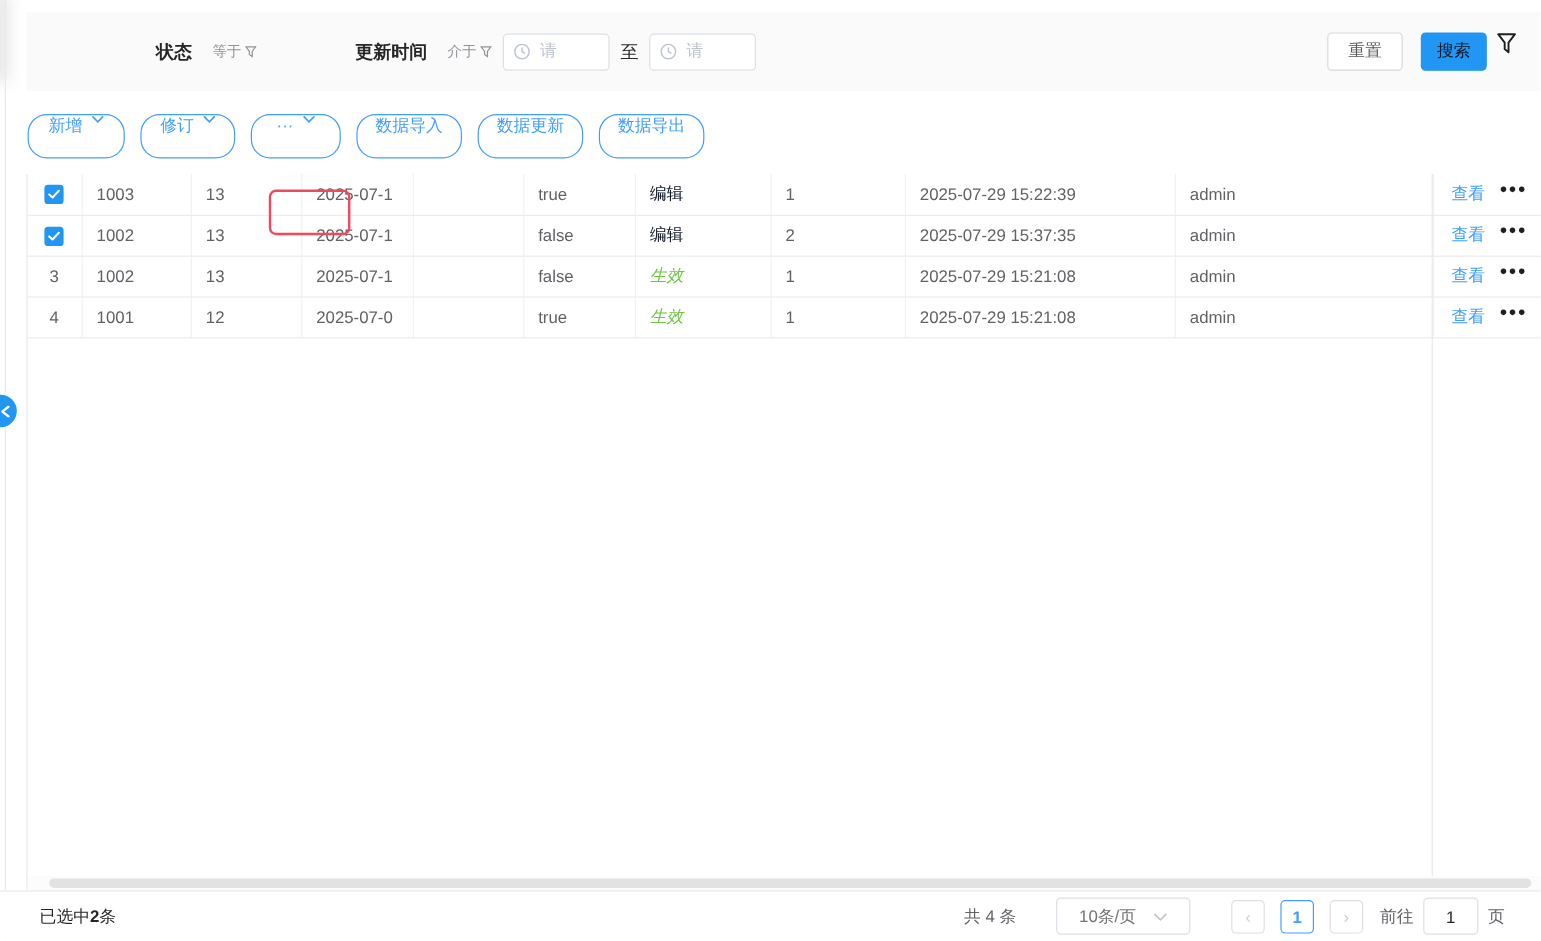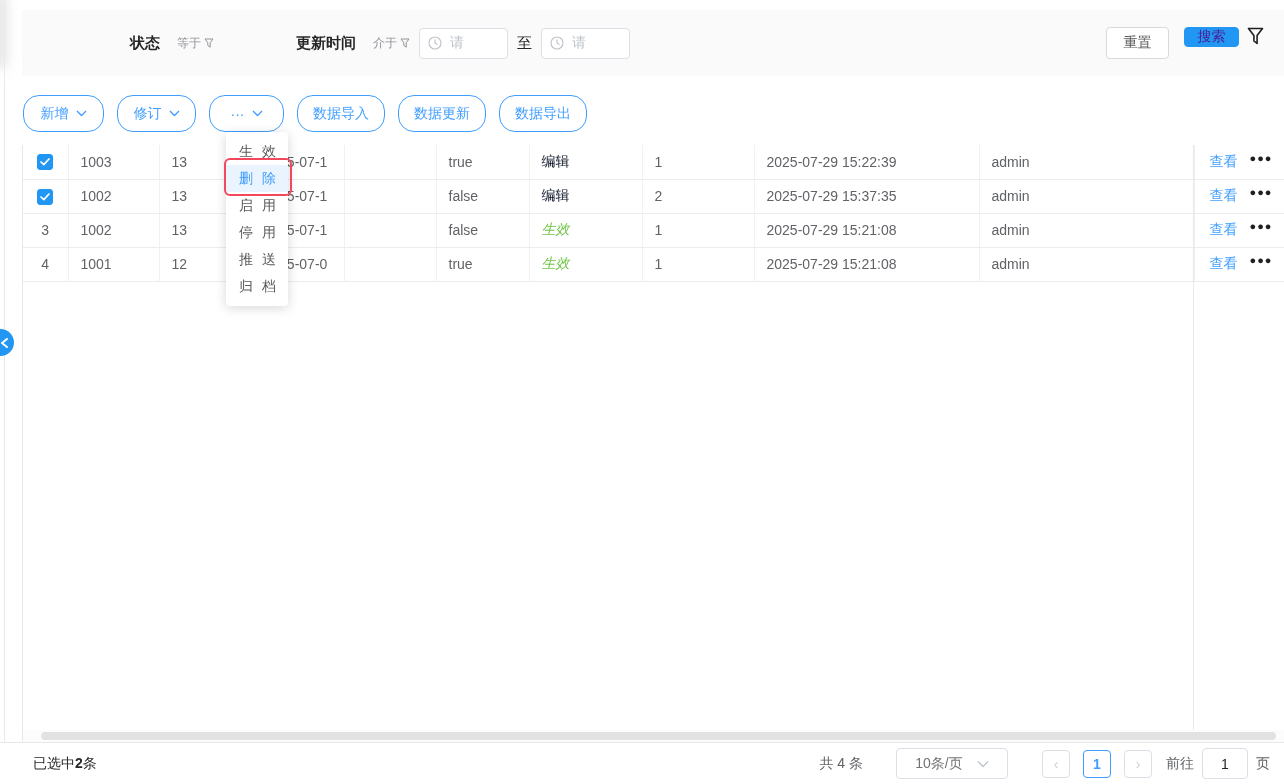--- a/index.html
+++ b/index.html
@@ -21,27 +21,27 @@
   .f-op { font-size:12px; color:#909399; display:flex; align-items:center; gap:3px; white-space:nowrap; }
   .sel { background:#fff; border:1px solid #dcdfe6; border-radius:4px; height:31px; display:flex;
     align-items:center; font-size:14px; color:#bfc4cc; }
   .f-select { width:208px; margin-left:10px; padding:0 10px 0 12px; justify-content:space-between; }
   .time-input { width:89px; background:#fff; border:1px solid #dcdfe6; border-radius:4px; height:31px;
     display:flex; align-items:center; gap:8px; padding:0 8px; font-size:14px; color:#bfc4cc; }
   .f-to { font-size:15px; color:#262626; margin:0 9px; }
   .f-actions { margin-left:auto; display:flex; margin-right:20px; }
   .btn { border-radius:4px; font-size:14px; display:flex; align-items:center; justify-content:center; cursor:pointer; }
   .btn-reset { width:63px; height:32px; background:#fff; border:1px solid #d9d9d9; color:#595959; }
-  .btn-search { width:55px; height:20px; background:#2196f3; border:1px solid #2196f3; color:#4c1d95; margin-left:15px; }
+  .btn-search { width:55px; height:32px; background:#2196f3; border:1px solid #2196f3; color:#0f172a; margin-left:15px; }
   .funnel-big { margin-left:8px; display:flex; }
 
   
   .toolbar { position:absolute; left:23px; top:95px; display:flex; gap:13px; }
   .tb-btn { height:37px; background:#fff; border:1px solid #409eff; color:#409eff; border-radius:16px;
-    font-size:14px; display:flex; align-items:center; justify-content:center; gap:7px; cursor:pointer; }
+    font-size:14px; display:flex; align-items:flex-start; justify-content:center; gap:7px; cursor:pointer; }
   .w81{width:81px} .w79{width:79px} .w75{width:75px} .w88{width:88px}
 
   
   .table-wrap { position:absolute; left:22px; right:0; top:145px; bottom:42px; background:#fff;
     border-left:1px solid #e8e8e8; }
   table { border-collapse:collapse; table-layout:fixed; width:1262px; }
   th { height:63px; background:#fafafa; font-size:15px; font-weight:700; color:#555b63; text-align:center;
     border-bottom:1px solid #e8e8e8; border-right:1px solid #ececec; }
   td { height:34px; font-size:14px; color:#606266; text-align:left; padding:0 0 0 12px;
     border-bottom:1px solid #ececec; border-right:1px solid #f1f1f1; white-space:nowrap; overflow:hidden; background:#fff; }
@@ -65,21 +65,21 @@
   .dropdown { position:absolute; left:226px; top:132px; width:62px; background:#fff; border-radius:4px;
     box-shadow:0 2px 12px rgba(0,0,0,.16); padding:6px 0; z-index:10; }
   .dd-item { height:27px; display:flex; align-items:center; padding:0 13px; font-size:14px; color:#595959;
     word-spacing:5px; white-space:nowrap; cursor:pointer; }
   .dd-item.active { background:#e9f4ff; color:#3f9bfa; }
   .annotation-box { position:absolute; left:224px; top:158px; width:68px; height:38px;
     border:2px solid #f2485c; border-radius:6px; z-index:11; pointer-events:none; }
 
   
   .footer { position:absolute; left:0; right:0; bottom:0; height:42px; background:#fff;
-    border-top:1px solid #e8e8e8; display:flex; align-items:center; padding:0 14px 0 33px; font-size:14px; color:#262626; }
+    border-top:1px solid #e8e8e8; display:flex; align-items:center; padding:0 30px 0 33px; font-size:14px; color:#262626; }
   .sel-count b { font-weight:700; }
   .foot-right { margin-left:auto; display:flex; align-items:center; }
   .total { color:#606266; margin-right:33px; }
   .pagesize { width:112px; justify-content:center; gap:14px; color:#262626; padding:0 6px; }
   .pg-btn { width:28px; height:28px; border:1px solid #dcdfe6; border-radius:4px; background:#fff;
     display:flex; align-items:center; justify-content:center; color:#ccd0d6; font-size:14px; }
   .pg-cur { border-color:#409eff; color:#409eff; font-weight:600; }
   .pg-prev { margin-left:34px; } .pg-gap { margin-left:13px; }
   .goto-label { margin-left:14px; color:#606266; }
   .goto-input { width:46px; height:31px; border:1px solid #dcdfe6; border-radius:4px; text-align:center;
@@ -270,28 +270,20 @@
       </tr>
     </tbody>
       </table>
 
     <div class="fixed-line"></div>
     <div class="hscroll-track">
       <div class="hscroll-thumb"></div>
     </div>
   </div>
 
-  <div class="dropdown">
-    <div class="dd-item">生 效</div>
-    <div class="dd-item active">删 除</div>
-    <div class="dd-item">启 用</div>
-    <div class="dd-item">停 用</div>
-    <div class="dd-item">推 送</div>
-    <div class="dd-item">归 档</div>
-  </div>
   <div class="annotation-box"></div>
 
   <div class="footer">
     <span class="sel-count"><span>已选中</span><b>2</b><span>条</span></span>
     <div class="foot-right">
       <span class="total">共 4 条</span>
       <div class="sel pagesize" style="color:#737373">
         <span>10条/页</span>
         <svg class="chev" width="12" height="8" viewBox="0 0 12 8">
             <polyline points="1,1.5 6,6.5 11,1.5" fill="none" stroke="#c0c4cc" stroke-width="1.4"></polyline>

